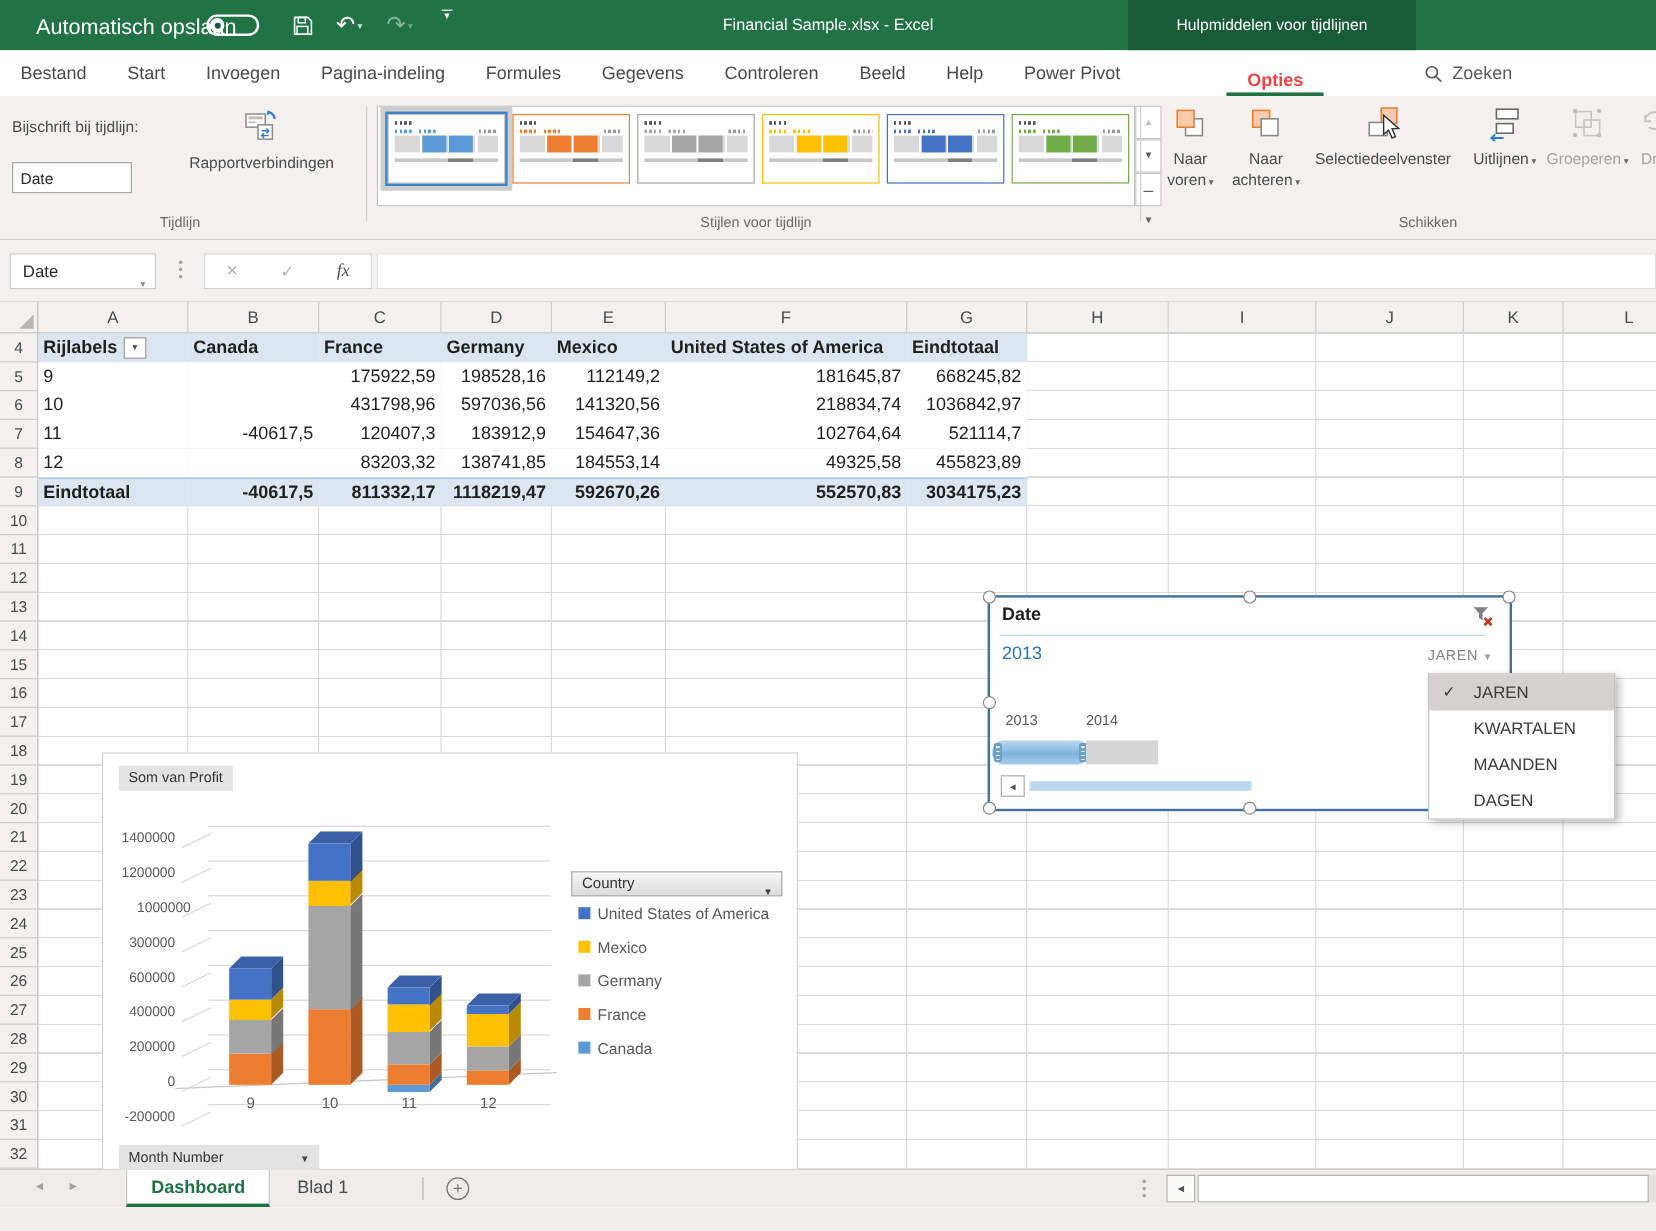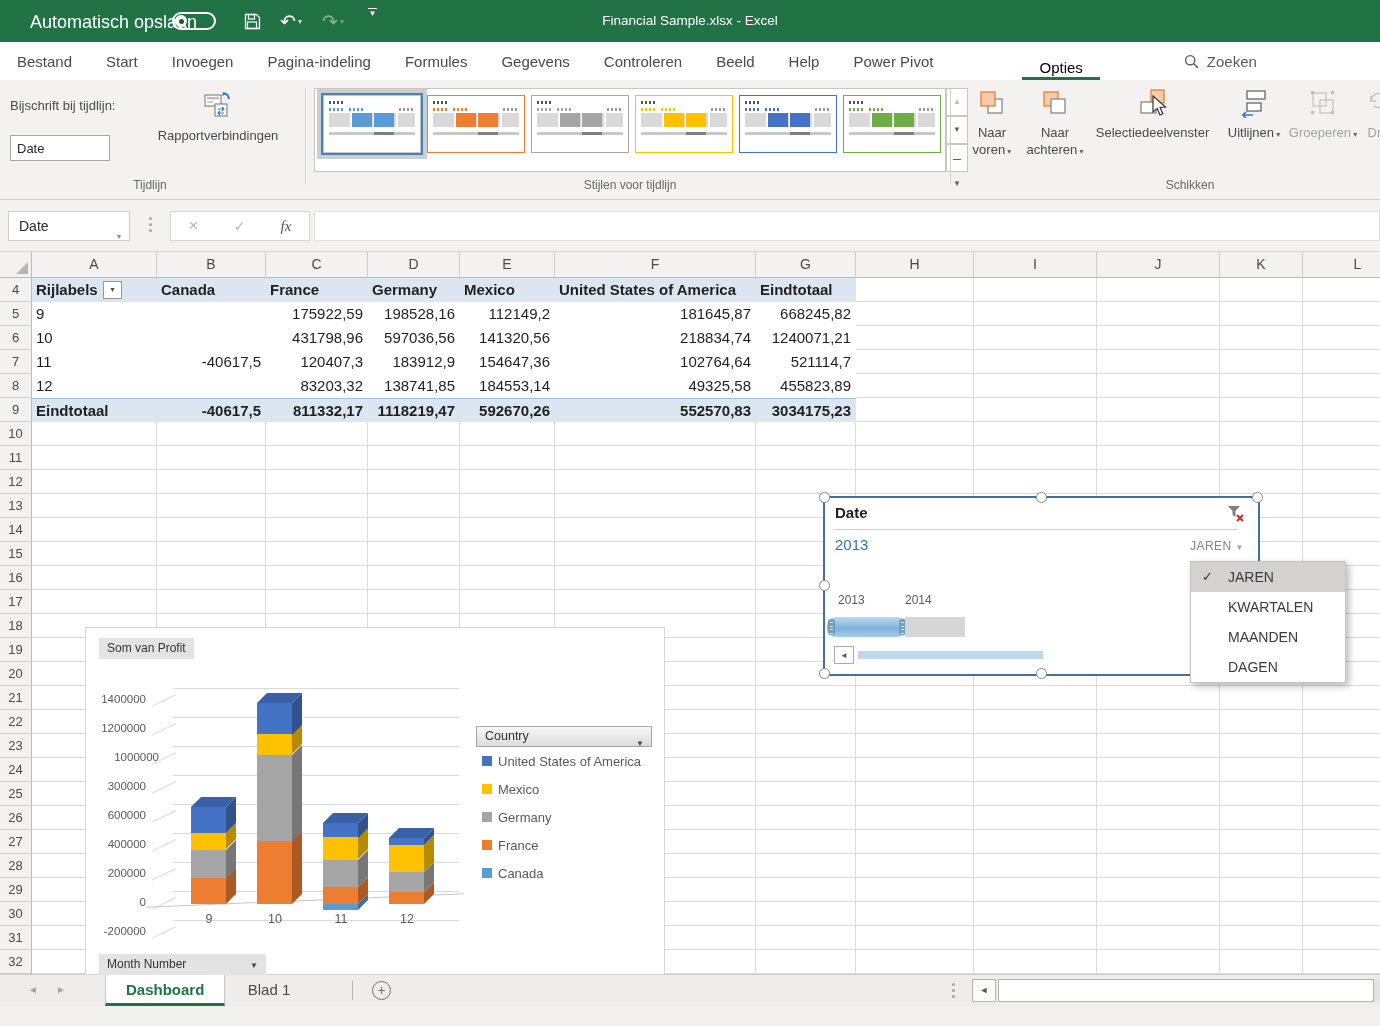--- a/index.html
+++ b/index.html
@@ -15,21 +15,21 @@
   .toggle .knob:after { content:""; position:absolute; left:3.5px; top:3.5px; width:5px; height:5px; background:#20583c; border-radius:50%; }
   .qat-btn { position:absolute; top:8px; height:26px; display:flex; align-items:center; color:#fff; font-size:19px; }
   .qat-caret { font-size:8px; color:#cfe3d8; margin-left:2px; }
   .dim { opacity:.45; }
   #title-text { position:absolute; left:0; right:0; top:0; height:42px; text-align:center; line-height:42px; font-size:13.5px; color:#fff; }
   #ctx-tab { position:absolute; left:940px; top:0; width:240px; height:42px; background:#185c37; text-align:center; line-height:42px; font-size:13px; color:#fff; }
 
   
   #tabrow { position:absolute; left:0; top:42px; width:1380px; height:38px; background:#fff; display:flex; align-items:stretch; }
   .rtab { padding:0 17px; font-size:15px; color:#4a4a4a; display:flex; align-items:center; cursor:default; }
-  .rtab.active { color:#000000; font-weight:normal; border-bottom:3px solid #217346; padding-top:15px; }
+  .rtab.active { color:#ef4444; font-weight:bold; border-bottom:3px solid #217346; padding-top:15px; }
   #searchtab { display:flex; align-items:center; gap:8px; margin-left:84px; color:#5a5a5a; font-size:15px; }
 
   
   #ribbon { position:absolute; left:0; top:80px; width:1380px; height:120px; background:#f3f2f0; border-bottom:1px solid #d2d0ce; overflow:hidden; }
   .grp-divider { position:absolute; top:8px; width:1px; height:96px; background:#d4d2cf; }
   .grp-label { position:absolute; top:98px; height:16px; font-size:12px; color:#6a6864; text-align:center; }
   .rlabel { font-size:13px; color:#4a4a4a; }
   #caption-label { position:absolute; left:10px; top:18px; }
   #caption-input { position:absolute; left:10px; top:55px; width:100px; height:26px; border:1px solid #a9a7a4; background:#fff; font-size:13px; color:#2a2a2a; padding:0 6px; font-family:"Liberation Sans", sans-serif; }
   #rapport-btn { position:absolute; left:142px; top:8px; width:152px; height:86px; text-align:center; }
@@ -148,20 +148,21 @@
       <svg width="19" height="19" viewBox="0 0 19 19">
           <path d="M2.5 2.5h11l3 3v11h-14z" fill="none" stroke="#fff" stroke-width="1.3"></path>
           <rect x="5.5" y="2.5" width="6" height="4.5" fill="none" stroke="#fff" stroke-width="1.2"></rect>
           <rect x="4.5" y="10" width="9" height="6.5" fill="none" stroke="#fff" stroke-width="1.2"></rect>
         </svg>
     </span>
     <span class="qat-btn" style="left:280px;">↶<span class="qat-caret">▾</span></span>
     <span class="qat-btn dim" style="left:322px;">↷<span class="qat-caret">▾</span></span>
     <span class="qat-btn" style="left:368px; font-size:9px; flex-direction:column; line-height:5px;"><span style="border-top:1.5px solid #fff; width:9px; height:3px;"></span>▾</span>
     <span id="title-text">Financial Sample.xlsx - Excel</span>
+    <div id="ctx-tab">Hulpmiddelen voor tijdlijnen</div>
   </div>
 
   <div id="tabrow">
     <div class="rtab">Bestand</div>
       <div class="rtab">Start</div>
       <div class="rtab">Invoegen</div>
       <div class="rtab">Pagina-indeling</div>
       <div class="rtab">Formules</div>
       <div class="rtab">Gegevens</div>
       <div class="rtab">Controleren</div>
@@ -422,21 +423,21 @@
         <div class="tcell num" style="left: 368px; top: 24px; width: 92px;">198528,16</div>
         <div class="tcell num" style="left: 460px; top: 24px; width: 95px;">112149,2</div>
         <div class="tcell num" style="left: 555px; top: 24px; width: 201px;">181645,87</div>
         <div class="tcell num" style="left: 756px; top: 24px; width: 100px;">668245,82</div>
         <div class="tcell txt" style="left: 32px; top: 48px; width: 125px;">10</div>
         <div class="tcell num" style="left: 157px; top: 48px; width: 109px;"></div>
         <div class="tcell num" style="left: 266px; top: 48px; width: 102px;">431798,96</div>
         <div class="tcell num" style="left: 368px; top: 48px; width: 92px;">597036,56</div>
         <div class="tcell num" style="left: 460px; top: 48px; width: 95px;">141320,56</div>
         <div class="tcell num" style="left: 555px; top: 48px; width: 201px;">218834,74</div>
-        <div class="tcell num" style="left: 756px; top: 48px; width: 100px;">1240071,21</div>
+        <div class="tcell num" style="left: 756px; top: 48px; width: 100px;">1036842,97</div>
         <div class="tcell txt" style="left: 32px; top: 72px; width: 125px;">11</div>
         <div class="tcell num" style="left: 157px; top: 72px; width: 109px;">-40617,5</div>
         <div class="tcell num" style="left: 266px; top: 72px; width: 102px;">120407,3</div>
         <div class="tcell num" style="left: 368px; top: 72px; width: 92px;">183912,9</div>
         <div class="tcell num" style="left: 460px; top: 72px; width: 95px;">154647,36</div>
         <div class="tcell num" style="left: 555px; top: 72px; width: 201px;">102764,64</div>
         <div class="tcell num" style="left: 756px; top: 72px; width: 100px;">521114,7</div>
         <div class="tcell txt" style="left: 32px; top: 96px; width: 125px;">12</div>
         <div class="tcell num" style="left: 157px; top: 96px; width: 109px;"></div>
         <div class="tcell num" style="left: 266px; top: 96px; width: 102px; text-align: right;">83203,32</div>

